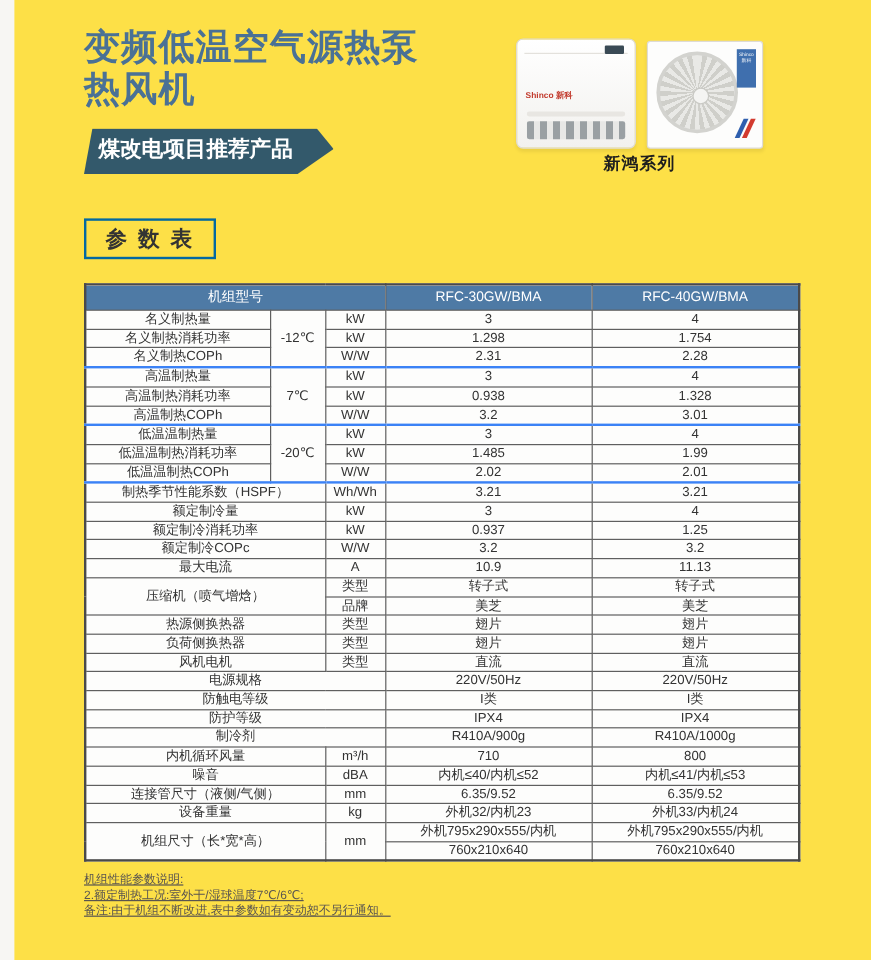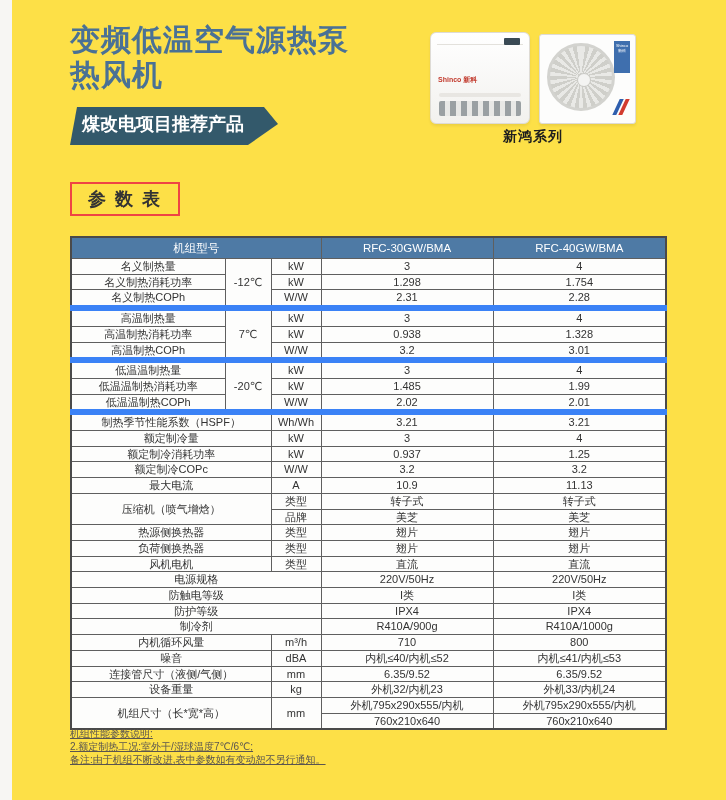--- a/index.html
+++ b/index.html
@@ -38,32 +38,32 @@
             background:#f4f4f2; border:1px solid #c9c9c4; }
   .ou-label { position:absolute; right:5px; top:6px; width:16px; height:32px; background:#3f6fae;
               color:#fff; font-size:4px; text-align:center; line-height:5px; padding-top:2px; overflow:hidden; }
   .ou-stripe-red { position:absolute; right:9px; bottom:8px; width:4px; height:16px; background:#d23b2f; transform:skewX(-25deg); }
   .ou-stripe-blue { position:absolute; right:15px; bottom:8px; width:4px; height:16px; background:#2f5fae; transform:skewX(-25deg); }
   .series-label { position:absolute; left:0; top:100px; width:206px; text-align:center;
                   font-size:14px; font-weight:bold; color:#1e1e1e; letter-spacing:1px; }
 
   
   .section-box { position:absolute; left:58px; top:182px; width:110px; height:34px;
-                 border:2px solid #ef4444; background:transparent; color:#333;
+                 border:2px solid #0369a1; background:transparent; color:#333;
                  font-size:18px; font-weight:bold; text-align:center; line-height:30px; letter-spacing:2px; }
 
   
   .spec-table { position:absolute; left:58px; top:236px; width:595px;
                 border-collapse:collapse; table-layout:fixed; background:#fdfdfc; }
   .spec-table th, .spec-table td { border:1px solid #5f5f5f; text-align:center; vertical-align:middle;
                 font-size:11px; color:#333; padding:0 2px; height:14.7px; line-height:14.7px;
                 overflow:hidden; white-space:nowrap; }
   .spec-table { border:2px solid #4a4a4a; }
   .spec-table thead th { background:#4e7aa5; color:#fff; font-weight:normal; font-size:11.5px; height:20px; line-height:20px; }
-  .spec-table tr.grp td { border-top:6px solid #3b82f6; }
+  .spec-table tr.grp td { border-top:2px solid #3b82f6; }
 
   
   .notes { position:absolute; left:58px; top:727px; font-size:10px; color:#5a5550; line-height:13px;text-decoration:underline; }
   .notes .n-head { margin-bottom:0; }
 </style>
 </head>
 <body>
 
 <div class="page">
 

